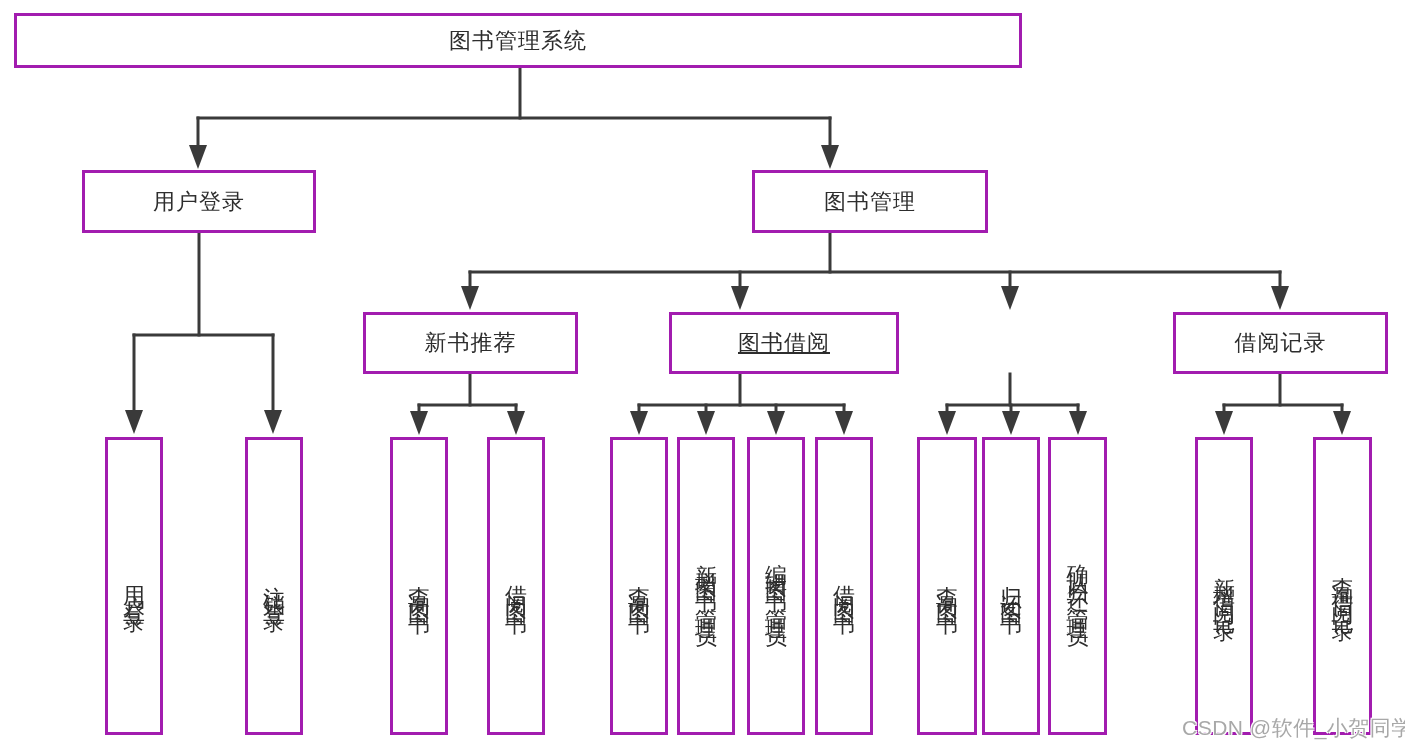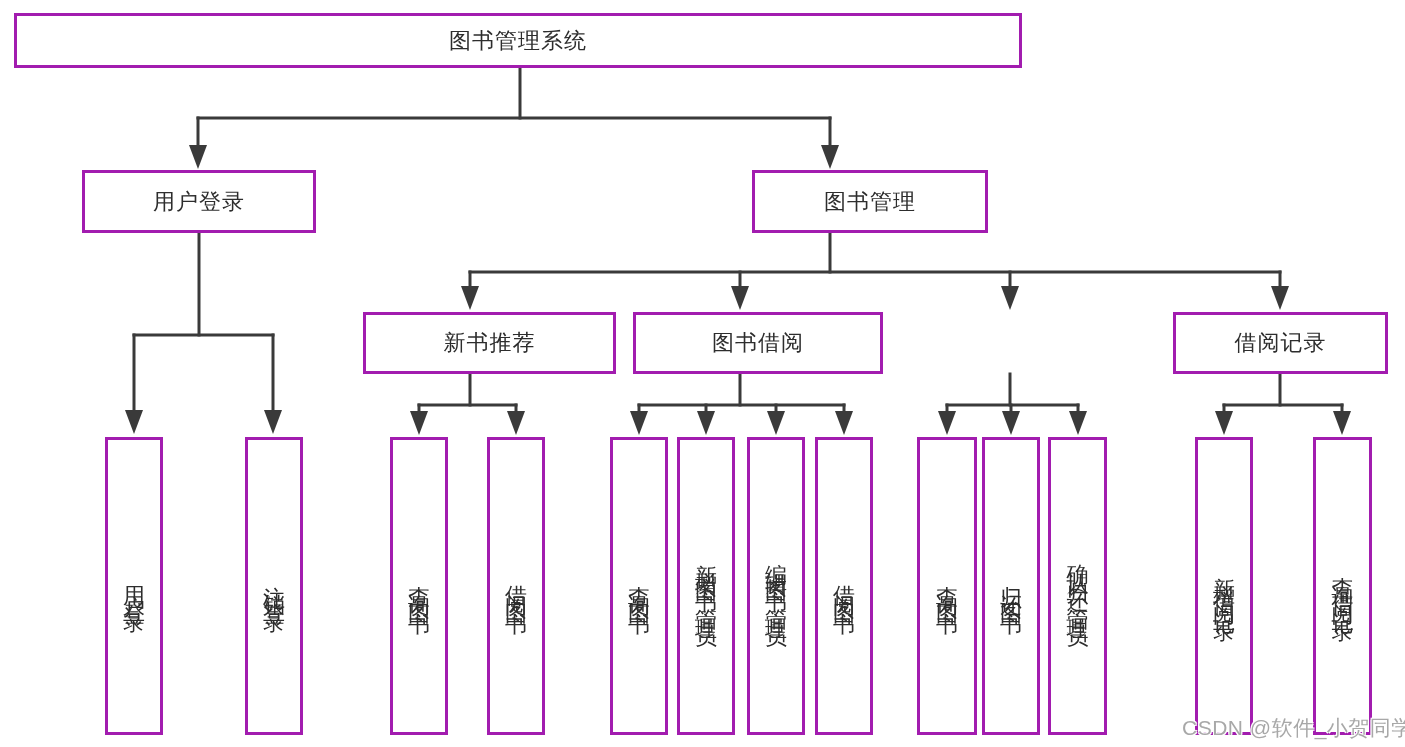--- a/index.html
+++ b/index.html
@@ -127,24 +127,24 @@
     <span class="hlabel">图书管理系统</span>
   </div>
 
   <div class="box" style="left:82px; top:170px; width:234px; height:63px;">
     <span class="hlabel">用户登录</span>
   </div>
   <div class="box" style="left:712px; top:170px; width:236px; height:63px;margin-left:40px;">
     <span class="hlabel">图书管理</span>
   </div>
 
-  <div class="box" style="left:363px; top:312px; width:253px; height:62px;">
+  <div class="box" style="left:363px; top:312px; width:215px; height:62px;">
     <span class="hlabel">新书推荐</span>
   </div>
-  <div class="box" style="left:633px; top:312px; width:250px; height:62px;">
+  <div class="box" style="left:669px; top:312px; width:230px; height:62px;text-decoration:underline;">
     <span class="hlabel">图书借阅</span>
   </div>
   <div class="box" style="left:1173px; top:312px; width:215px; height:62px;">
     <span class="hlabel">借阅记录</span>
   </div>
 
   <div class="box" style="left:105px; top:437px; width:58px; height:298px;">
     <span class="vlabel">用户登录</span>
   </div>
   <div class="box" style="left:245px; top:437px; width:58px; height:298px;">

